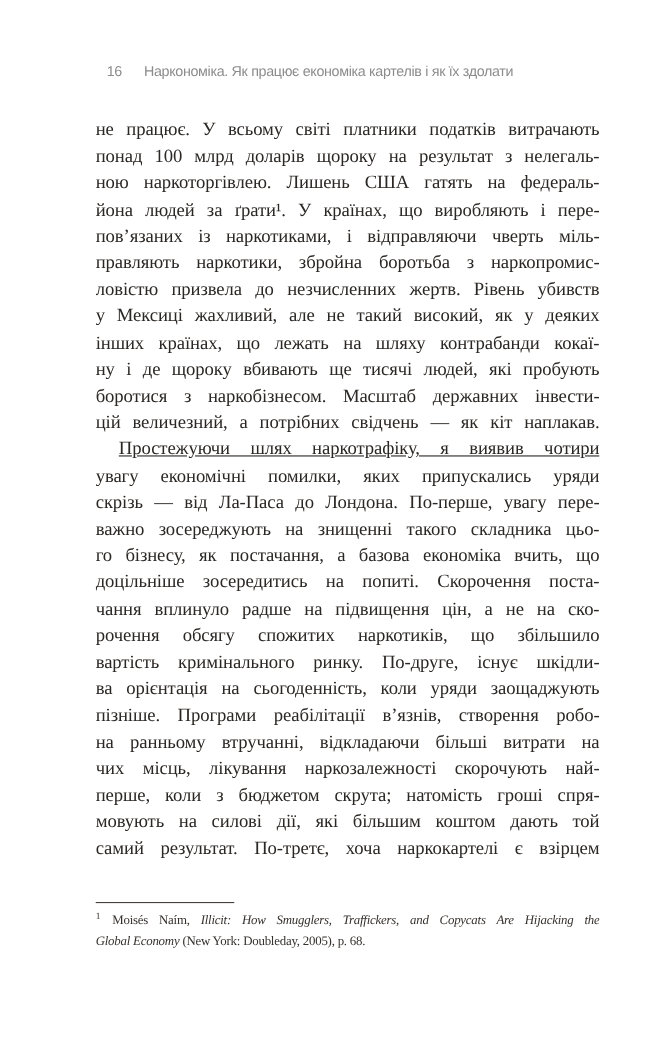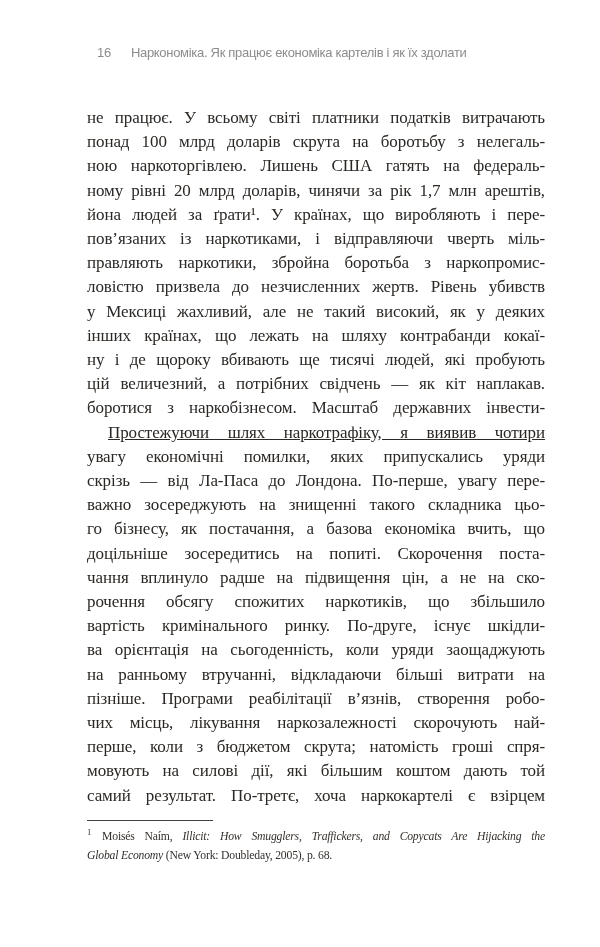--- a/index.html
+++ b/index.html
@@ -6,21 +6,21 @@
   .page {
     position: relative;
     width: 600px;
     height: 947px;
     background: #ffffff;
     overflow: hidden;
     font-family: "Liberation Serif", "DejaVu Serif", serif;
   }
   .header {
     position: absolute;
-    top: 44px;
+    top: 56px;
     left: 97px;
     right: 40px;
     font-family: "Liberation Sans", "DejaVu Sans", sans-serif;
     font-size: 13px;
     letter-spacing: -0.3px;
     line-height: 17px;
     color: #8c8c8c;
     white-space: nowrap;
   }
   .page-num { display: inline-block; margin-right: 20px; }
@@ -72,46 +72,45 @@
 
 <div class="page">
 
   <div class="header">
     <span class="page-num">16</span><span>Наркономіка. Як працює економіка картелів і як їх здолати</span>
   </div>
 
   <div class="body-text">
       <div>
         <div class="line">не працює. У всьому світі платники податків витрачають</div>
-        <div class="line">понад 100 млрд доларів скрута на боротьбу з нелегаль-</div>
+        <div class="line">понад 100 млрд доларів щороку на результат з нелегаль-</div>
         <div class="line">ною наркоторгівлею. Лишень США гатять на федераль-</div>
-        <div class="line">ному рівні 20 млрд доларів, чинячи за рік 1,7 млн арештів,</div>
         <div class="line">йона людей за ґрати¹. У країнах, що виробляють і пере-</div>
         <div class="line">пов’язаних із наркотиками, і відправляючи чверть міль-</div>
         <div class="line">правляють наркотики, збройна боротьба з наркопромис-</div>
         <div class="line">ловістю призвела до незчисленних жертв. Рівень убивств</div>
         <div class="line">у Мексиці жахливий, але не такий високий, як у деяких</div>
         <div class="line">інших країнах, що лежать на шляху контрабанди кокаї-</div>
         <div class="line">ну і де щороку вбивають ще тисячі людей, які пробують</div>
+        <div class="line">боротися з наркобізнесом. Масштаб державних інвести-</div>
         <div class="line">цій величезний, а потрібних свідчень — як кіт наплакав.</div>
-        <div class="line">боротися з наркобізнесом. Масштаб державних інвести-</div>
       </div>
       <div>
         <div class="line indented">Простежуючи шлях наркотрафіку, я виявив чотири</div>
         <div class="line">увагу економічні помилки, яких припускались уряди</div>
         <div class="line">скрізь — від Ла-Паса до Лондона. По-перше, увагу пере-</div>
         <div class="line">важно зосереджують на знищенні такого складника цьо-</div>
         <div class="line">го бізнесу, як постачання, а базова економіка вчить, що</div>
         <div class="line">доцільніше зосередитись на попиті. Скорочення поста-</div>
         <div class="line">чання вплинуло радше на підвищення цін, а не на ско-</div>
         <div class="line">рочення обсягу спожитих наркотиків, що збільшило</div>
         <div class="line">вартість кримінального ринку. По-друге, існує шкідли-</div>
         <div class="line">ва орієнтація на сьогоденність, коли уряди заощаджують</div>
+        <div class="line">пізніше. Програми реабілітації в’язнів, створення робо-</div>
         <div class="line">на ранньому втручанні, відкладаючи більші витрати на</div>
-        <div class="line">пізніше. Програми реабілітації в’язнів, створення робо-</div>
         <div class="line">чих місць, лікування наркозалежності скорочують най-</div>
         <div class="line">перше, коли з бюджетом скрута; натомість гроші спря-</div>
         <div class="line">мовують на силові дії, які більшим коштом дають той</div>
         <div class="line">самий результат. По-третє, хоча наркокартелі є взірцем</div>
       </div>
     </div>
 
   <div class="footnote">
     <div class="footnote-rule"></div>
     <div class="fn-line fn-justify"><span class="fn-marker">1</span><span>Moisés Naím, </span><span class="fn-italic">Illicit: How Smugglers, Traffickers, and Copycats Are Hijacking the</span></div>

